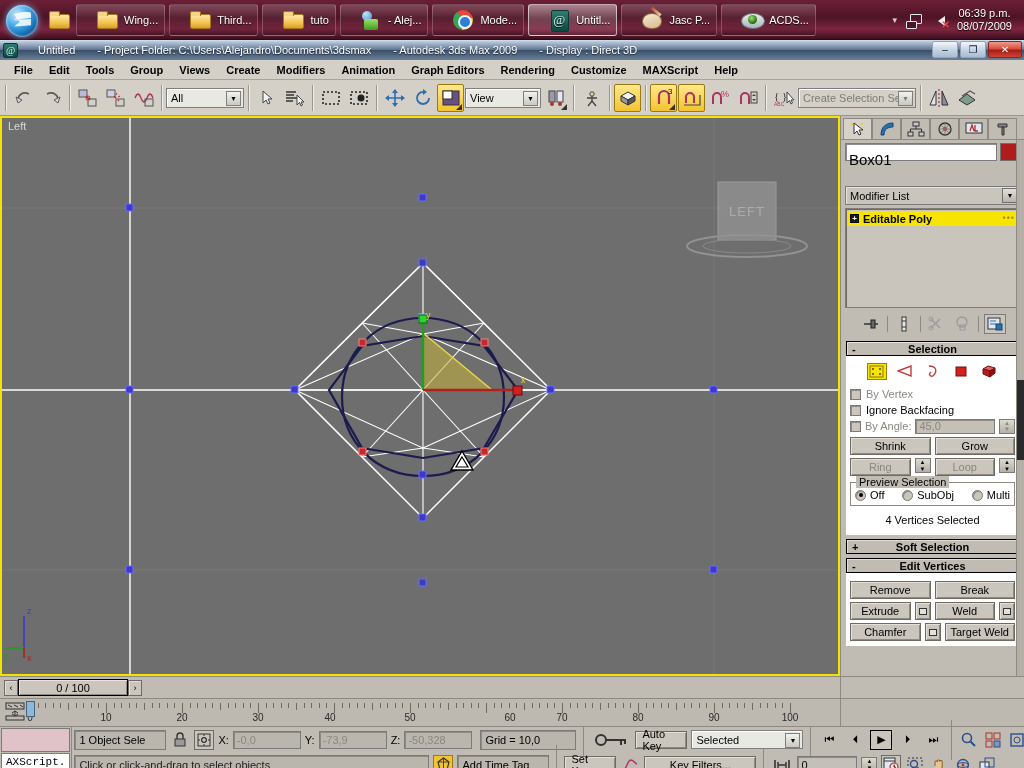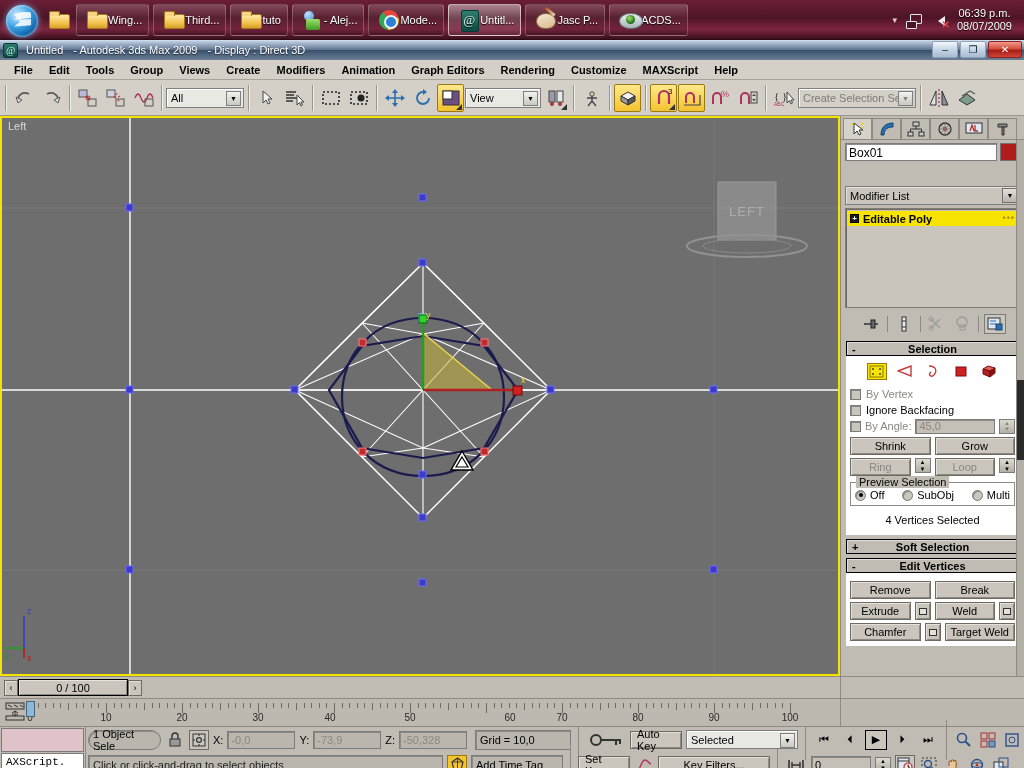--- a/index.html
+++ b/index.html
@@ -14,21 +14,21 @@
   #startorb .orb { position:absolute; left:4px; top:3px; width:32px; height:32px; border-radius:50%;
     background:radial-gradient(circle at 34% 30%, #cfe9ff 0%, #3ea6e8 40%, #0b5fa5 72%, #04304f 100%);
     box-shadow:0 0 6px rgba(120,200,255,.75), inset 0 0 3px #fff; }
   #startorb .flag { position:absolute; left:12px; top:10px; width:17px; height:15px;
     background:
       linear-gradient(135deg, transparent 45%, rgba(255,255,255,.55) 46%, transparent 48%),
       #fff;
     opacity:.85; border-radius:2px;
     clip-path:polygon(0 18%,48% 4%,48% 48%,0 56%, 52% 4%,100% 0,100% 44%,52% 48%, 0 62%,48% 54%,48% 96%,0 100%, 52% 54%,100% 50%,100% 92%,52% 96%); }
   .qlaunch { width:30px; height:34px; display:flex; align-items:center; justify-content:center; }
-  .tbtn { height:32px; min-width:0; margin:0 2px; padding:0 6px 0 9px; display:flex; align-items:center; gap:0;
+  .tbtn { height:32px; min-width:0; margin:0 2px; padding:0 6px 0 19px; display:flex; align-items:center; gap:6px;
     border:1px solid rgba(255,255,255,.22); border-radius:3px;
     background:linear-gradient(180deg, rgba(255,255,255,.20), rgba(255,255,255,.04) 48%, rgba(0,0,0,.18));
     color:#fff; font-size:11px; text-shadow:0 1px 1px #000; white-space:nowrap; }
   .tbtn.active { background:linear-gradient(180deg, rgba(255,255,255,.46), rgba(255,255,255,.18) 50%, rgba(255,255,255,.06));
     border-color:rgba(255,255,255,.6); }
   .tbtn .lbl { overflow:hidden; }
   .ico { width:22px; height:22px; flex:0 0 22px; position:relative; }
   
   .ico-folder::before { content:""; position:absolute; left:1px; top:5px; width:19px; height:13px; border-radius:1px 2px 2px 2px;
     background:linear-gradient(180deg,#ffe9a8,#f2c451 60%,#d8a129); border:1px solid #a8761b; }
@@ -66,21 +66,21 @@
   .tray-net::after { content:""; position:absolute; left:1px; top:10px; width:9px; height:6px; border:1.5px solid #dfe9ef; border-radius:1px; background:#4e1426; }
   .tray-vol::before { content:""; position:absolute; left:2px; top:5px; width:0; height:0;
     border:5px solid transparent; border-right:7px solid #e9eef0; }
   .tray-vol::after { content:"\2715"; position:absolute; right:-1px; bottom:-1px; color:#e04a4a; font-size:10px; font-weight:bold; }
   #clock { text-align:center; line-height:13px; font-size:11px; color:#fff; text-shadow:0 1px 1px #000; padding-right:4px; }
 
   
   #maxwin { position:absolute; left:0; top:40px; width:1024px; height:728px; background:#c8c8c0; }
 
   
-  #titlebar { height:20px; display:flex; align-items:center; gap:4px;
+  #titlebar { height:20px; display:flex; align-items:center; gap:16px;
     background:linear-gradient(180deg,#d8e3ef 0%,#b9c9dd 8%, #5d728d 50%, #39506c 52%, #6b7f96 100%);
     color:#fff; font-size:11px; padding-left:3px; position:relative; overflow:hidden; }
   #titlebar .micon { width:15px; height:15px; margin-right:4px; position:relative; flex:0 0 15px;
     background:linear-gradient(180deg,#2f7d6e,#0d4a42); border:1px solid #0a3a33; border-radius:2px; }
   #titlebar .micon::after { content:"@"; position:absolute; inset:0; text-align:center; line-height:13px; font-size:10px; color:#cdeee6; font-family:"Liberation Serif",serif; }
   #titlebar .seg { margin-right:6px; text-shadow:0 1px 1px rgba(0,0,0,.6); white-space:nowrap; }
   #winbtns { position:absolute; right:2px; top:1px; display:flex; gap:2px; }
   .wbtn { width:26px; height:17px; border:1px solid #8fa3ba; border-radius:2px; color:#0d2034; font-size:10px;
     display:flex; align-items:center; justify-content:center;
     background:linear-gradient(180deg,#f3f7fb,#c3d2e2 55%,#a9bcd0); }
@@ -118,21 +118,21 @@
   
   #cmdpanel { width:184px; height:560px; background:#c0bcb4; position:relative;
     border-left:1px solid #8e8a82; overflow:hidden; }
   #cptabs { height:24px; display:flex; align-items:center; gap:0; background:#c0bcb4; padding:2px 2px 0 2px;
     border-bottom:1px solid #8e8a82; }
   .cptab { width:29px; height:21px; display:flex; align-items:center; justify-content:center;
     border:1px solid #8e8a82; border-bottom:none; background:#c0bcb4; }
   .cptab.sel { background:#d6d2ca; }
   #namerow { display:flex; align-items:center; gap:3px; padding:3px 4px 2px 4px; }
   #nameinput { flex:1; height:18px; background:#fff; border:1px solid #7b7b7b; box-shadow:inset 1px 1px 0 #8f8f8f;
-    font-size:12px; padding:1px 3px; line-height:16px; }
+    font-size:15px; padding:8px 3px; line-height:16px; }
   #colorswatch { width:20px; height:18px; border:1px solid #6f6f6f; background:#b01c1c; }
   #modlistrow { padding:2px 4px 3px 4px;margin-top:21px; }
   #modlist { height:19px; border:1px solid #7b7b7b; background:#c9c5bd; box-shadow:inset 1px 1px 0 #e6e2da;
     display:flex; align-items:center; padding-left:4px; font-size:11px; position:relative; }
   #modlist .arrow { position:absolute; right:1px; top:1px; width:16px; height:15px;
     background:linear-gradient(180deg,#e4e0d8,#b8b4ac); border:1px solid #6f6f6f;
     display:flex; align-items:center; justify-content:center; font-size:7px; }
   #stackbox { margin:0 4px; height:100px; background:#c9c5bd; border:1px solid #807c74;
     box-shadow:inset 1px 1px 0 #6f6b63; overflow:hidden; position:relative; }
   .stackitem { height:15px; background:#f7e400; display:flex; align-items:center; gap:4px;
@@ -276,20 +276,21 @@
       <div>08/07/2009</div>
     </div>
   </div>
 </div>
 
 <div id="maxwin">
 
   <div id="titlebar">
     <span class="micon"></span>
     <span class="seg">Untitled</span>
+    <span class="seg">- Project Folder: C:\Users\Alejandro\Documents\3dsmax</span>
     <span class="seg">- Autodesk 3ds Max  2009</span>
     <span class="seg">- Display : Direct 3D</span>
     <div id="winbtns">
       <div class="wbtn">–</div>
       <div class="wbtn">❐</div>
       <div class="wbtn close">✕</div>
     </div>
   </div>
 
   <div id="menubar">
@@ -950,21 +951,21 @@
   </div>
 
   <div id="bottomrow">
     <div id="listener">
       <div class="pink"></div>
       <div class="white">AXScript.</div>
     </div>
 
     <div id="statwrap">
       <div id="statrow1">
-        <div class="sunk" style="width:73px;border-radius:10px;">1 Object Sele</div>
+        <div class="sunk" style="width:92px;">1 Object Sele</div>
         <div class="navbtn">
           <svg width="14" height="16" viewBox="0 0 14 16">
               <path d="M4 7 L4 4 a3 3 0 0 1 6 0 L10 7" fill="none" stroke="#333" stroke-width="1.4"></path>
               <rect x="2" y="7" width="10" height="7" fill="#9a9a9a" stroke="#333"></rect>
             </svg>
         </div>
         <div class="navbtn on">
           <svg width="14" height="14" viewBox="0 0 14 14">
               <rect x="1" y="1" width="12" height="12" fill="none" stroke="#333"></rect>
               <circle cx="7" cy="7" r="2.4" fill="none" stroke="#333" stroke-width="1.2"></circle>

